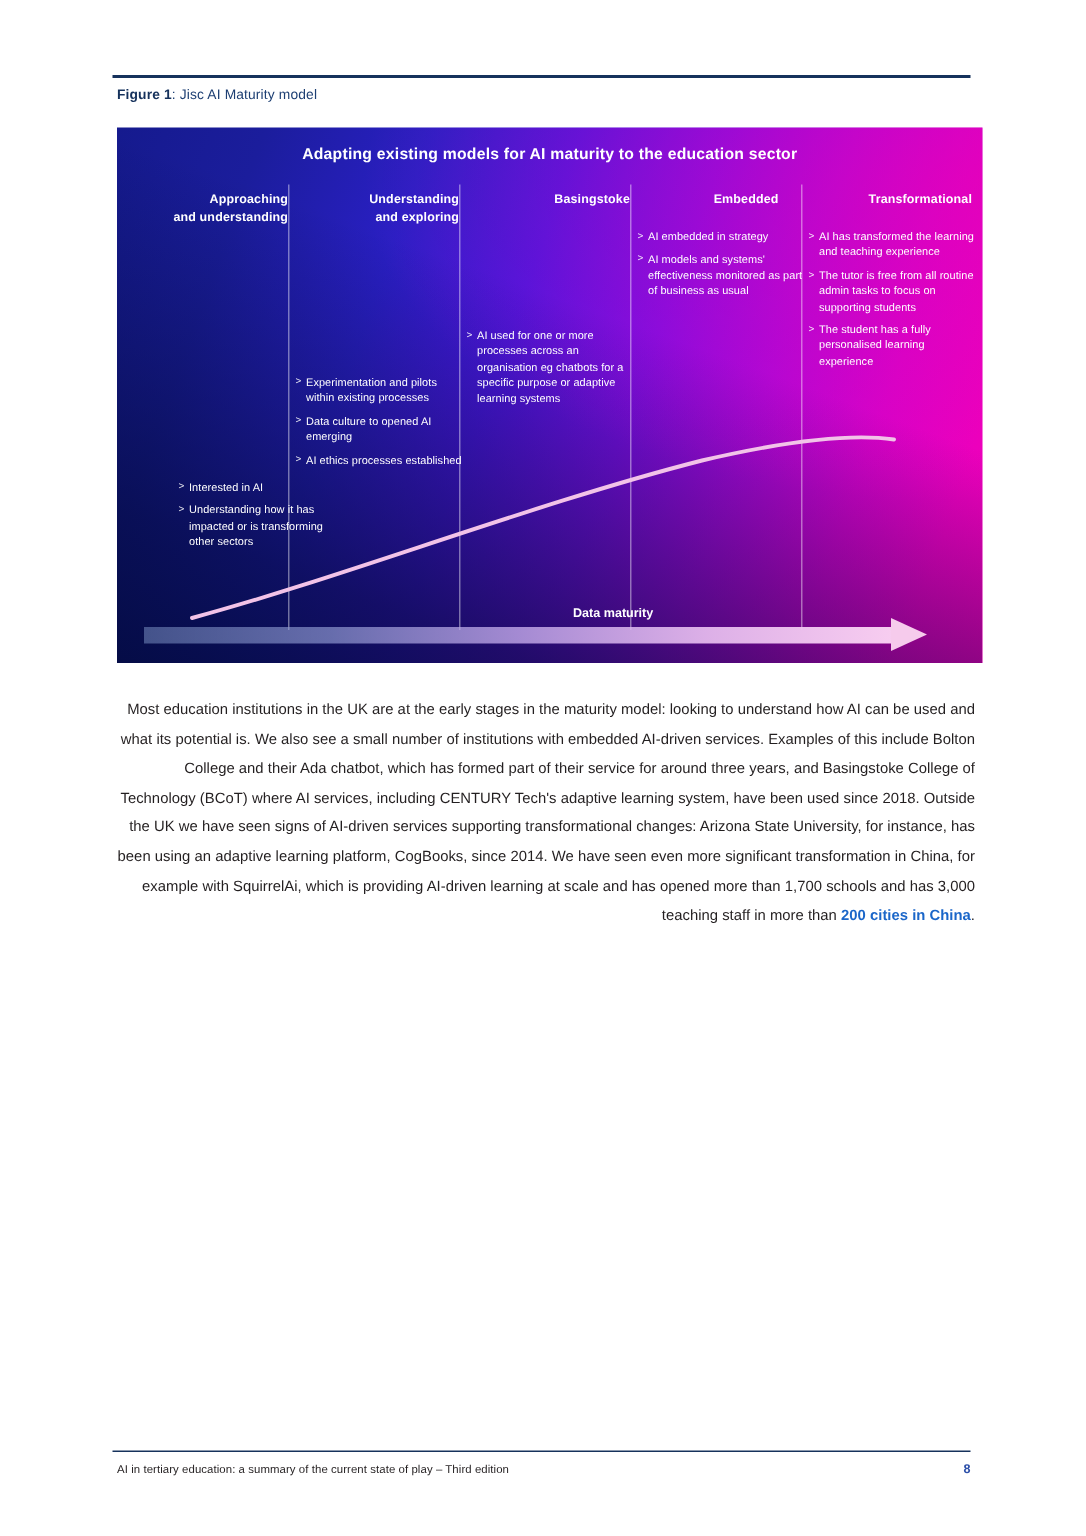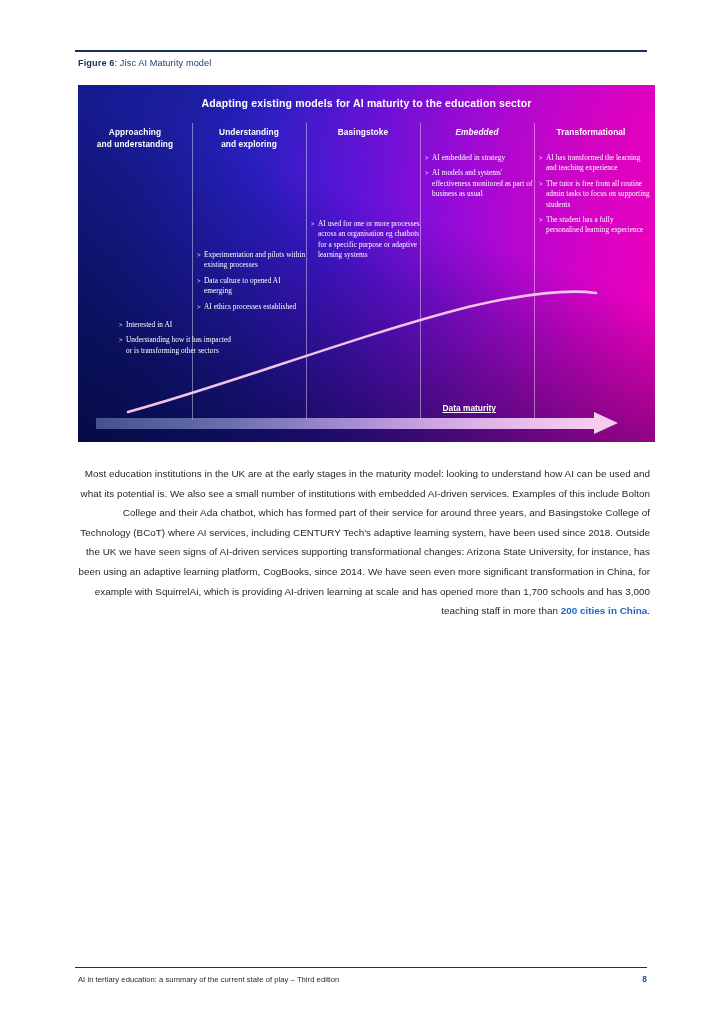--- a/index.html
+++ b/index.html
@@ -61,39 +61,39 @@
   }
 
   
   .col-sep {
     position:absolute; top:38px; height:297px; width:1px;
     background: rgba(255,255,255,.42);
   }
 
   .col-head {
     position:absolute; top:41px; width:114px;
-    text-align:center; color:#ffffff;
+    text-align:right; color:#ffffff;
     font-size:8.3px; font-weight:bold; line-height:12px; letter-spacing:.1px;
   }
 
   .col-body {
     position:absolute; width:112px;
     color:#ffffff; font-size:7.3px; line-height:10.4px; letter-spacing:.05px;
   }
-  .col-body ul { list-style:none;font-family:Liberation Serif, serif; }
+  .col-body ul { list-style:none; }
   .col-body li { position:relative; padding-left:7px; margin-bottom:5px; }
   .col-body li::before {
     content:">"; position:absolute; left:0; top:0;
     font-size:6.6px; line-height:10.4px; opacity:.95;
   }
 
   
   .data-maturity {
     position:absolute; left:304px; width:114px; top:318px;
-    text-align:right; color:#ffffff; font-weight:bold; font-size:8.4px;text-decoration:underline;
+    text-align:left; color:#ffffff; font-weight:bold; font-size:8.4px;
   }
 
   
   .arrow-wrap { position:absolute; left:18px; top:328px; width:540px; height:22px; }
   .arrow-bar {
     position:absolute; left:0; top:5px; width:500px; height:11px;
     background: linear-gradient(90deg,
       rgba(118,140,190,.55) 0%,
       rgba(150,160,215,.65) 25%,
       rgba(196,170,235,.8) 50%,
@@ -135,21 +135,21 @@
     font-size:8.4px; font-weight:bold; color:#2b4ea8;
   }
 </style>
 </head>
 <body>
 
 <div class="page">
 
   <div class="cap-rule"></div>
   <div class="fig-caption">
-    <span class="lead">Figure 6</span><span>: Jisc AI Maturity model</span>
+    <span class="lead">Figure 1</span><span>: Jisc AI Maturity model</span>
   </div>
 
   <div class="figure">
     <div class="fig-inner">
 
       <div class="fig-title">Adapting existing models for AI maturity to the education sector</div>
 
       <div class="col-sep" style="left:114px;"></div>
       <div class="col-sep" style="left:228px;"></div>
       <div class="col-sep" style="left:342px;"></div>
@@ -159,21 +159,21 @@
         <div>Approaching</div>
         <div>and understanding</div>
       </div>
       <div class="col-head" style="left:114px;">
         <div>Understanding</div>
         <div>and exploring</div>
       </div>
       <div class="col-head" style="left:228px;">
         <div>Basingstoke</div>
       </div>
-      <div class="col-head" style="left:342px;font-style:italic;">
+      <div class="col-head" style="left:327px;">
         <div>Embedded</div>
       </div>
       <div class="col-head" style="left:456px;">
         <div>Transformational</div>
       </div>
 
       <div class="col-body" style="left:5px; top:235px;margin-left:36px;">
         <ul>
           <li>Interested in AI</li>
           <li>Understanding how it has impacted or is transforming other sectors</li>

